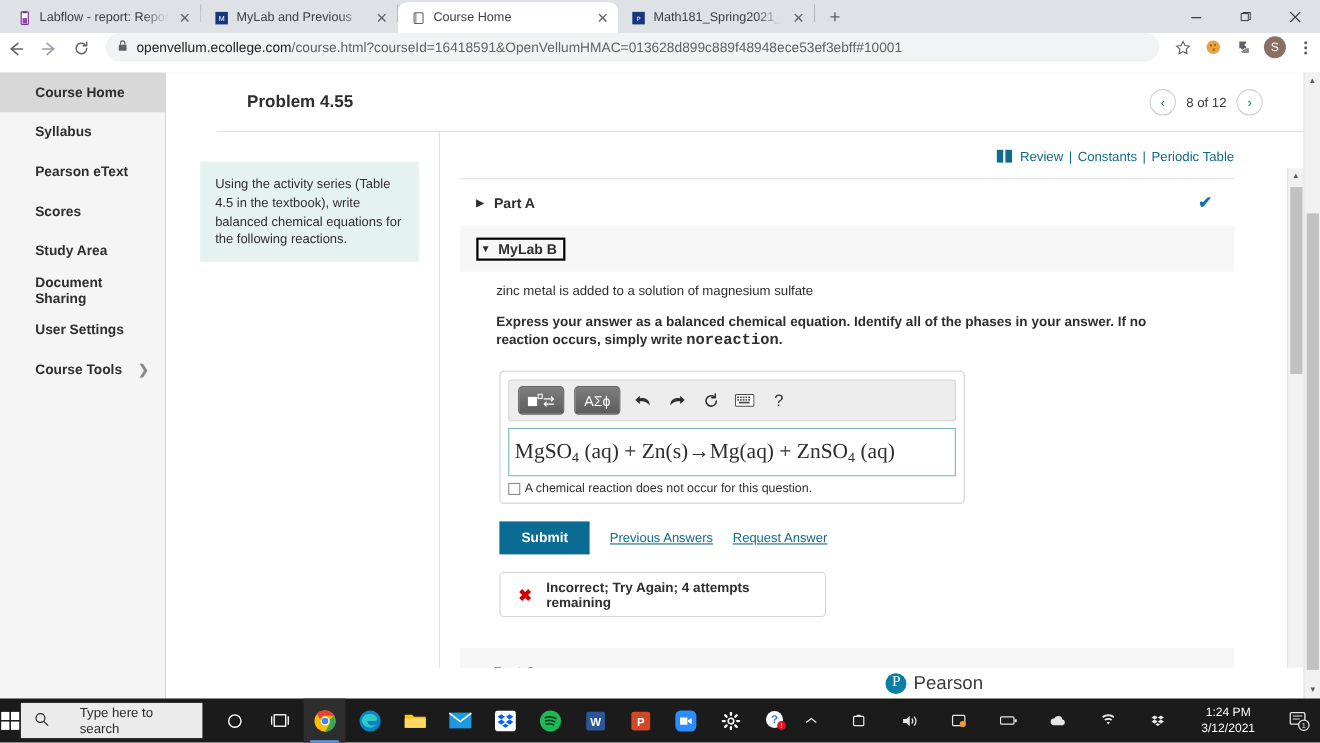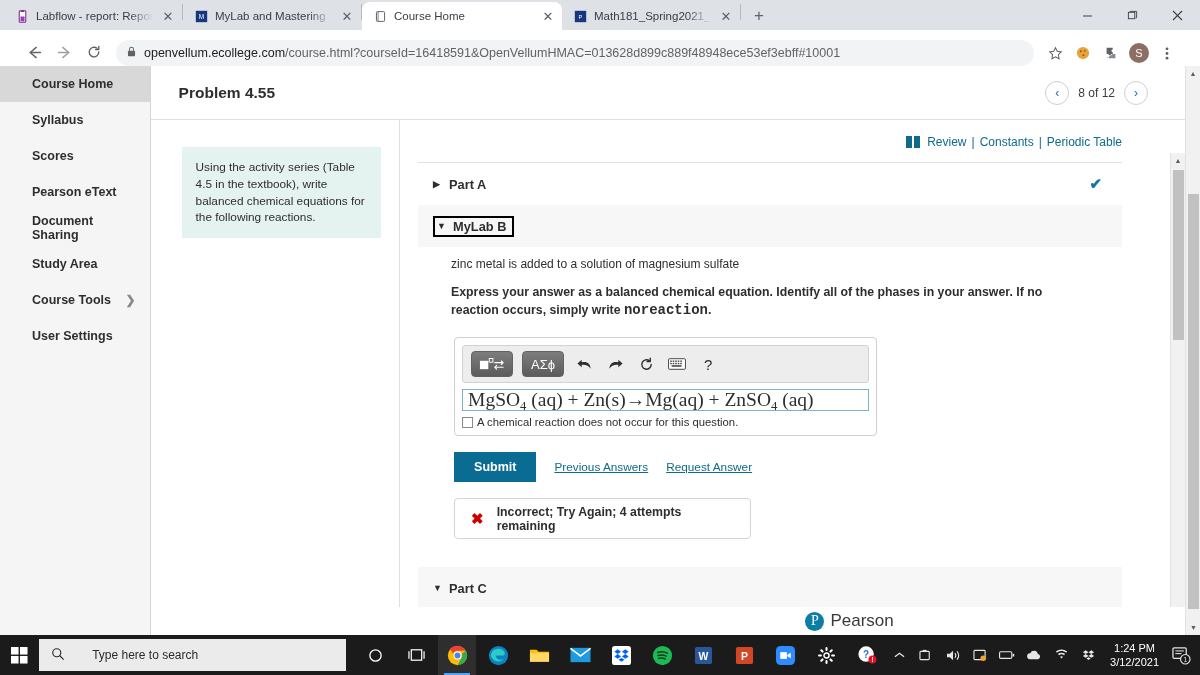--- a/index.html
+++ b/index.html
@@ -27,21 +27,21 @@
     -webkit-mask-image: linear-gradient(to right, #000 80%, transparent 100%);
     mask-image: linear-gradient(to right, #000 80%, transparent 100%);
   }
   .tab .tab-close { flex: 0 0 16px; width: 16px; height: 16px; display:flex; align-items:center; justify-content:center; font-size: 13px; color: #5f6368; }
   .tab-sep { width: 1px; height: 16px; background: #b6b9bd; align-self: center; margin-bottom: 6px; }
   .newtab { width: 28px; height: 28px; display: flex; align-items: center; justify-content: center; font-size: 17px; color: #5f6368; margin-left: 4px; }
 
   .winctl { position: absolute; right: 0; top: 0; height: 30px; display: flex; }
   .winctl div { width: 45px; height: 30px; display: flex; align-items: center; justify-content: center; color: #3c4043; font-size: 12px; }
 
-  .toolbar { height: 36px; background: #ffffff; display: flex; align-items: flex-end; padding: 0 20px; gap: 2px; }
+  .toolbar { height: 36px; background: #ffffff; display: flex; align-items: flex-start; padding: 0 0; gap: 2px; }
   .tbtn { width: 28px; height: 28px; display: flex; align-items: center; justify-content: center; color: #5f6368; font-size: 16px; flex: 0 0 28px; }
   .omnibox {
     flex: 1 1 auto; height: 26px; background: #f1f3f4; border-radius: 13px;
     display: flex; align-items: center; padding: 0 10px; gap: 7px; margin: 0 6px;
     font-size: 12.5px; color: #202124; overflow: hidden;
   }
   .omnibox .url { white-space: nowrap; overflow: hidden; }
   .omnibox .url .dom { color: #202124; }
   .omnibox .url .rest { color: #5f6368; }
   .tbtn-right { width: 26px; height: 26px; display: flex; align-items: center; justify-content: center; color: #5f6368; font-size: 14px; flex: 0 0 26px; }
@@ -53,21 +53,21 @@
   .sidebar { width: 198px; height: 569px; background: #f5f5f5; border-right: 1px solid #d6d6d6; padding-top: 0; }
   .side-item {
     height: 36px; display: flex; align-items: center; justify-content: space-between;
     padding: 0 14px 0 32px; font-size: 12.5px; font-weight: bold; color: #2e2e2e;
   }
   .side-item.sel { background: #d8d8d8; }
   .chev { color: #8a8a8a; font-size: 12px; }
 
   .content { flex: 1 1 auto; position: relative; background: #fff; }
 
-  .prob-header { height: 54px; display: flex; align-items: center; justify-content: space-between; padding: 0 52px 0 28px; border-bottom: 1px solid #e0e0e0; }
+  .prob-header { height: 54px; display: flex; align-items: center; justify-content: space-between; padding: 0 52px 0 28px; border-bottom: 1px solid #e0e0e0; margin-left: 46px; }
   .prob-title { font-size: 15.5px; font-weight: bold; color: #2e2e2e; }
   .pager { display: flex; align-items: center; gap: 9px; }
   .pgbtn { width: 24px; height: 24px; border: 1px solid #cfcfcf; border-radius: 50%; display: flex; align-items: center; justify-content: center; color: #1a6ea8; font-size: 12px; background: #fff; }
   .pgtxt { font-size: 12px; color: #3b3b3b; }
 
   .cols { display: flex; height: 515px; }
   .leftcol { width: 320px; border-right: 1px solid #e0e0e0; padding: 27px 18px 0 15px; }
   .statement { background: #e5f3f0; color: #2e2e2e; font-size: 11.8px; line-height: 1.42; padding: 12px 14px; margin-left: 16px; }
 
   .rightcol { flex: 1 1 auto; position: relative; padding: 0 0 0 0; }
@@ -92,21 +92,21 @@
   .answerbox { width: 423px; border: 1px solid #cfcfcf; border-radius: 4px; background: #fff; padding: 7px; margin-left: 3px; }
   .mathbar { background: #ededed; border: 1px solid #d2d2d2; border-radius: 3px; height: 38px; display: flex; align-items: center; padding: 0 8px; gap: 9px; }
   .mbtn {
     width: 42px; height: 26px; border: 1px solid #636363; border-radius: 4px;
     background: linear-gradient(#7d7d7d, #5c5c5c);
     color: #fff; display: flex; align-items: center; justify-content: center;
     font-size: 13px;
   }
   .micon { color: #2e2e2e; font-size: 15px; display: flex; align-items: center; justify-content: center; width: 22px; }
   .inputfield {
-    border: 1px solid #7bb5c4; margin-top: 6px; height: 22px;
+    border: 1px solid #7bb5c4; margin-top: 6px; height: 44px;
     display: flex; align-items: center; padding: 0 5px;
     font-family: "Liberation Serif", serif; font-size: 19.5px; color: #2e2e2e; white-space: nowrap;
   }
   .inputfield sub { font-size: 0.65em; vertical-align: baseline; position: relative; top: 4px; }
   .nrrow { display: flex; align-items: center; gap: 4px; margin-top: 5px; font-size: 11.3px; color: #2e2e2e; }
   .cbox { width: 11px; height: 11px; border: 1px solid #8a8a8a; background: #fff; flex: 0 0 11px; }
 
   .actions { display: flex; align-items: center; gap: 18px; margin: 16px 0 0 3px; }
   .submit { background: #0a6c92; color: #fff; font-size: 12.5px; font-weight: bold; border: none; padding: 8px 20px; }
   .alink { color: #0f6b8c; font-size: 11.8px; text-decoration: underline; }
@@ -131,21 +131,21 @@
   .ptext { font-family: Liberation Sans, sans-serif; font-size: 17px; color: #3a3a3a; }
 
   
   .taskbar { position: absolute; left: 0; top: 635px; width: 1200px; height: 40px; background: #1b1b1b; display: flex; align-items: center; }
   .startbtn { width: 44px; height: 40px; display: flex; align-items: center; justify-content: center; }
   .searchbox { width: 342px; height: 32px; background: #ebebeb; display: flex; align-items: center; gap: 27px; padding: 0 12px; font-size: 12px; color: #2b2b2b; }
   .tbicons { display: flex; align-items: center; gap: 3px; margin-left: 10px; }
   .tbi { width: 38px; height: 40px; display: flex; align-items: center; justify-content: center; color: #fff; font-size: 15px; position: relative; }
   .tbi.act { background: #2e2e2e; }
   .tbi.act::after { content:''; position:absolute; bottom:0; left:6px; right:6px; height:2px; background:#4da3ff; }
-  .tray { margin-left: auto; display: flex; align-items: center; gap: 1px; padding-right: 6px; }
+  .tray { margin-left: auto; display: flex; align-items: center; gap: 19px; padding-right: 6px; }
   .tri-i { width: 26px; height: 40px; display: flex; align-items: center; justify-content: center; color: #e6e6e6; font-size: 12px; }
   .clock { color: #fff; font-size: 11px; line-height: 14px; text-align: center; padding: 0 8px; }
 </style>
 </head>
 <body>
 
 <div class="browser">
 
   <div class="tabstrip">
 
@@ -162,21 +162,21 @@
     </div>
     <div class="tab-sep"></div>
 
     <div class="tab inactive">
       <span class="favicon">
         <svg width="13" height="13" viewBox="0 0 16 16">
             <rect x="1" y="1" width="14" height="14" fill="#16377d"></rect>
             <text x="8" y="11.5" font-size="8" fill="#fff" text-anchor="middle" font-family="Liberation Sans">M</text>
           </svg>
       </span>
-      <span class="tab-title">MyLab and Mastering</span>
+      <span class="tab-title">MyLab and Previous</span>
       <span class="tab-close">✕</span>
     </div>
     <div class="tab-sep"></div>
 
     <div class="tab active">
       <span class="favicon">
         <svg width="13" height="13" viewBox="0 0 16 16">
             <rect x="3" y="2" width="10" height="12" rx="1" fill="#fff" stroke="#5f6368" stroke-width="1.2"></rect>
             <line x1="5" y1="2" x2="5" y2="14" stroke="#5f6368" stroke-width="1"></line>
           </svg>
@@ -284,37 +284,37 @@
   <div class="page">
 
     <div class="sidebar">
       <div class="side-item sel">
         <span>Course Home</span>
       </div>
       <div class="side-item">
         <span>Syllabus</span>
       </div>
       <div class="side-item">
+        <span>Pearson eText</span>
+      </div>
+      <div class="side-item">
         <span>Scores</span>
       </div>
       <div class="side-item">
-        <span>Pearson eText</span>
+        <span>Study Area</span>
       </div>
       <div class="side-item">
         <span>Document Sharing</span>
       </div>
       <div class="side-item">
-        <span>Study Area</span>
+        <span>User Settings</span>
       </div>
       <div class="side-item">
         <span>Course Tools</span>
         <span class="chev">❯</span>
-      </div>
-      <div class="side-item">
-        <span>User Settings</span>
       </div>
     </div>
 
     <div class="content">
 
       <div class="prob-header">
         <div class="prob-title">Problem 4.55</div>
         <div class="pager">
           <div class="pgbtn">‹</div>
           <div class="pgtxt">8 of 12</div>

